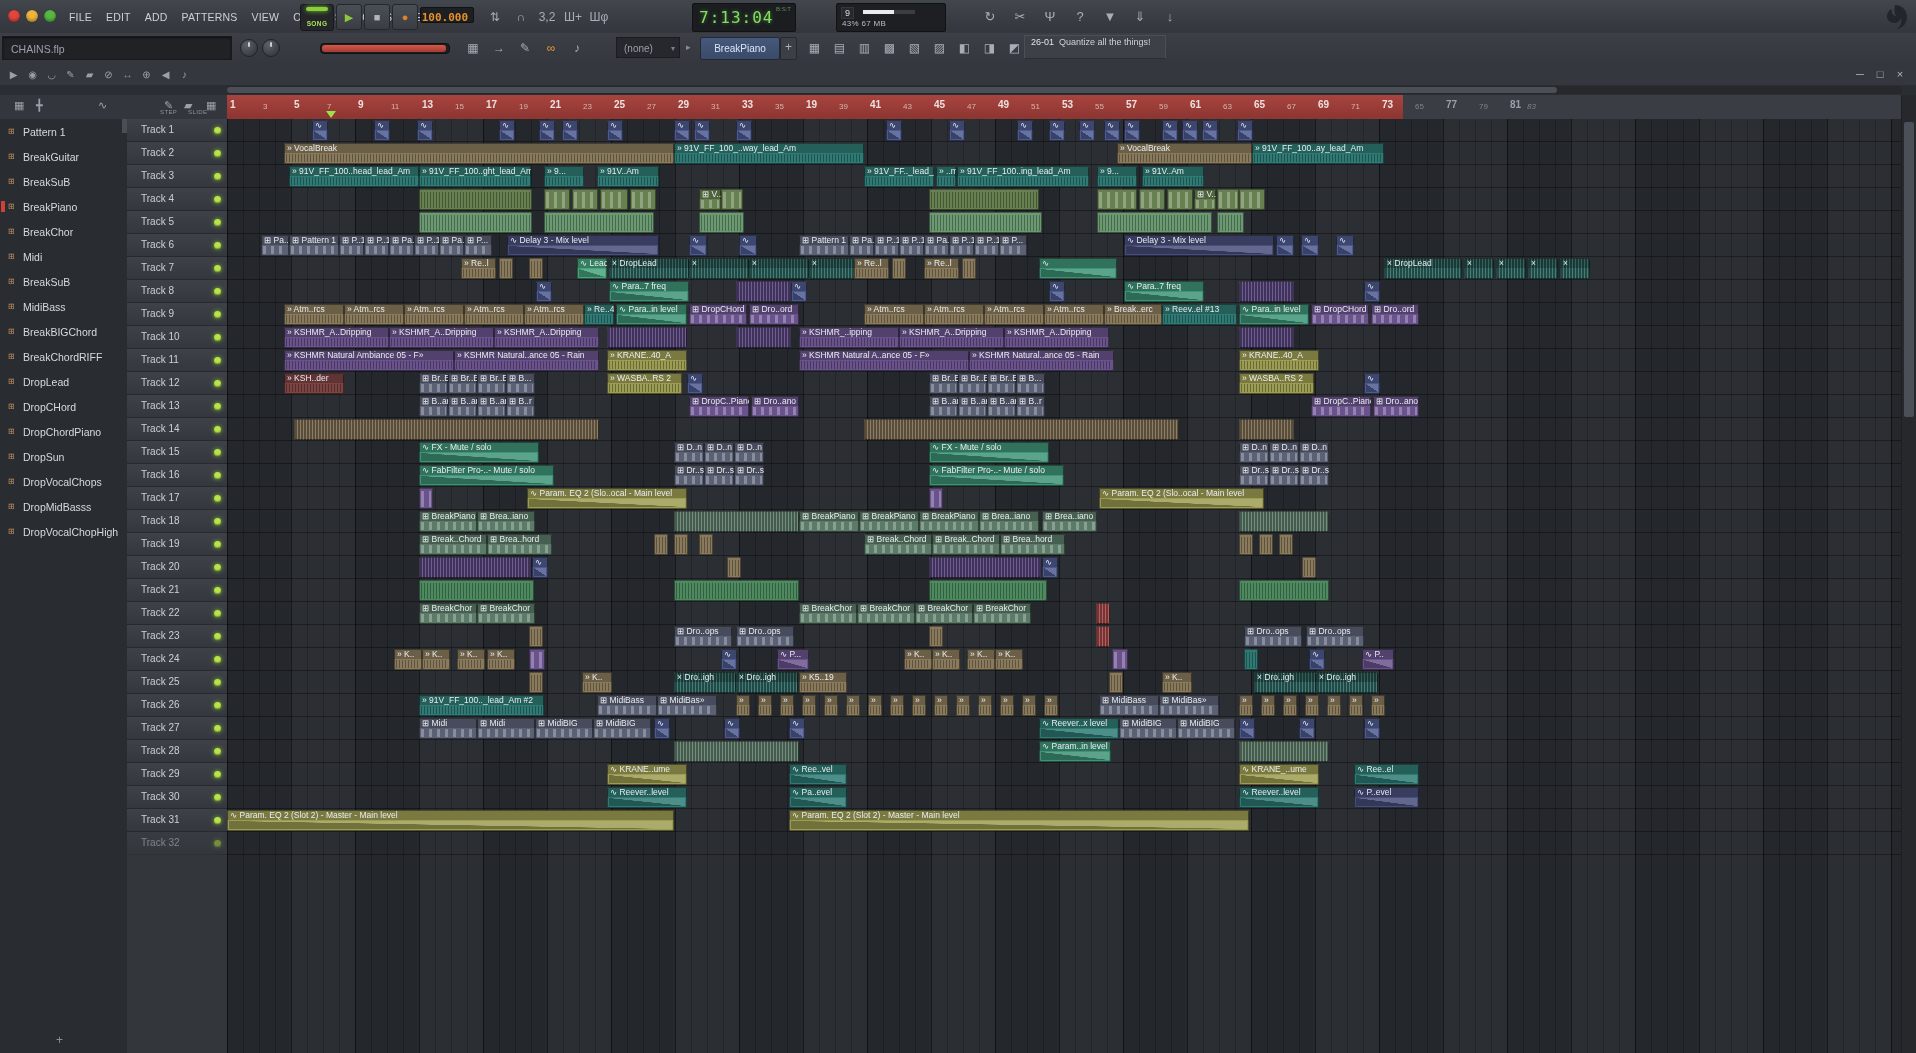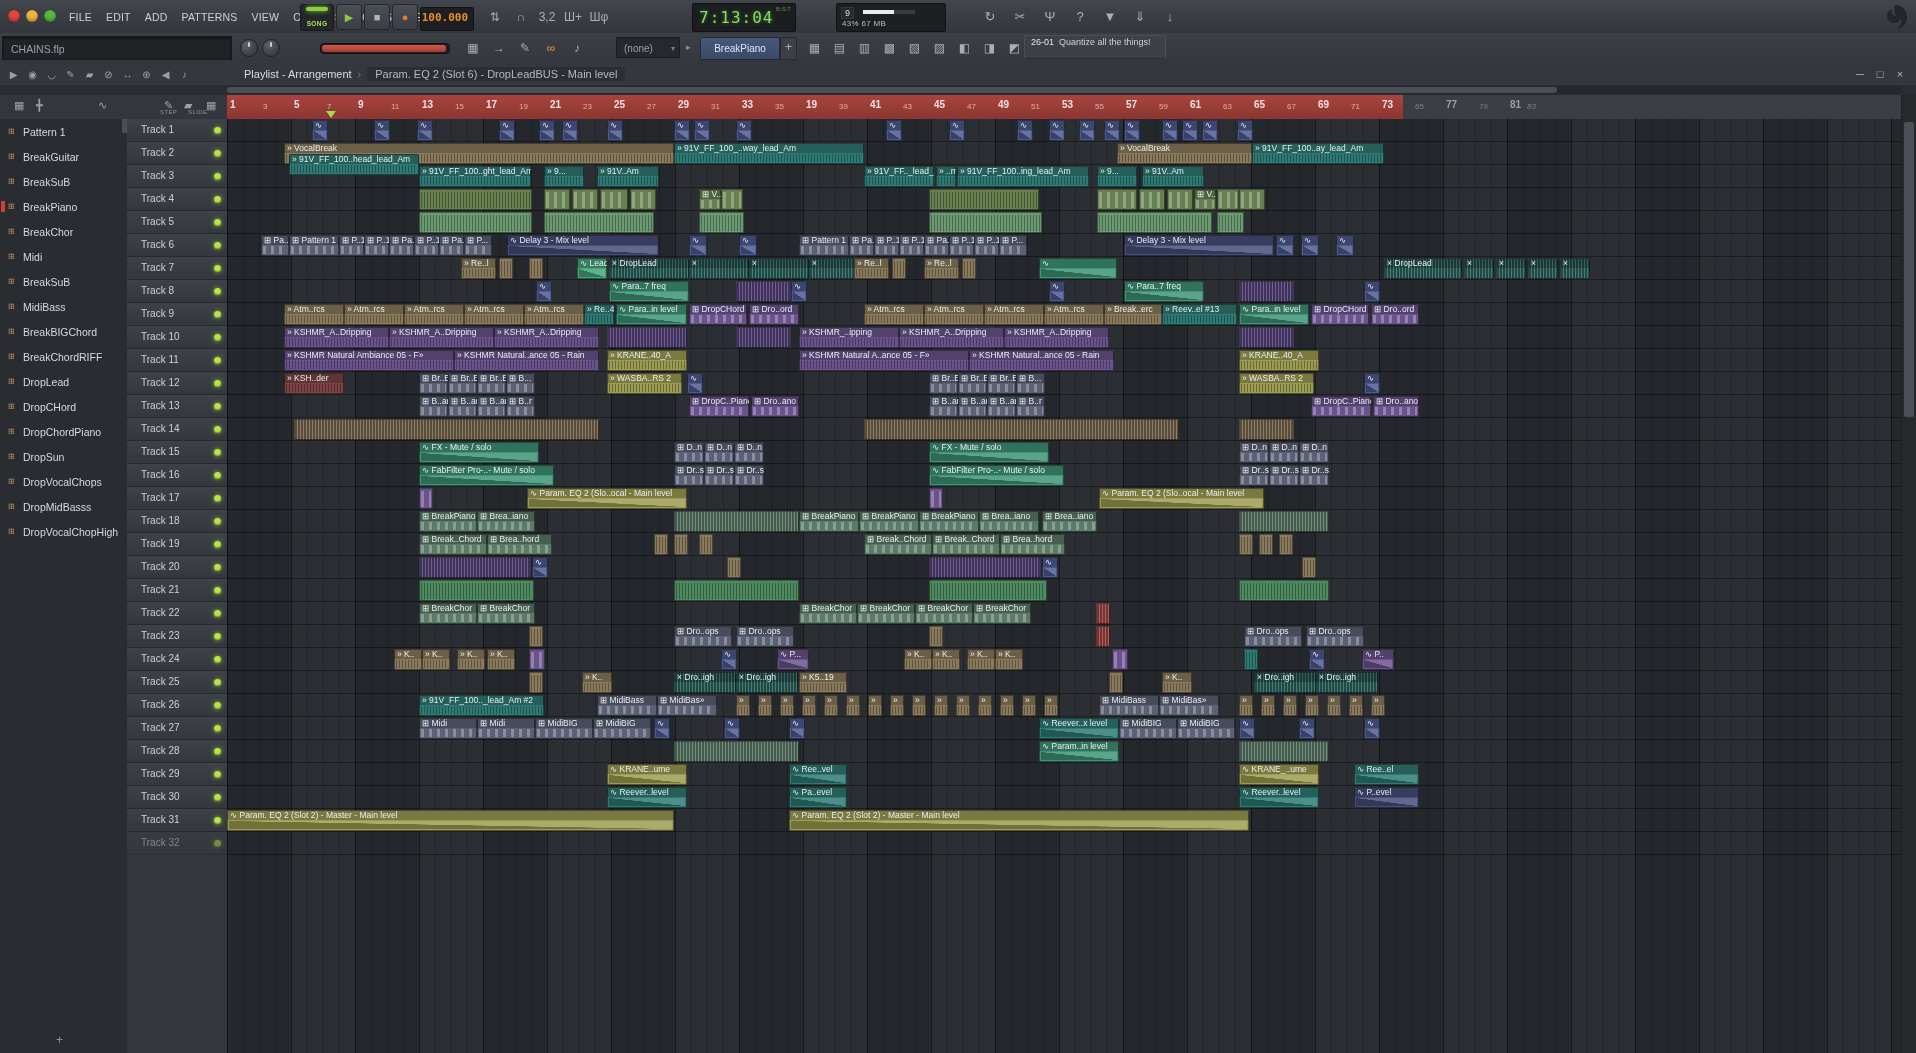--- a/index.html
+++ b/index.html
@@ -6,21 +6,21 @@
   body{width:1916px;height:1053px;background:#2d3036;font-family:"Liberation Sans",sans-serif;position:relative;overflow:hidden;color:#c8cdd2;-webkit-font-smoothing:antialiased;}
   
   #topbar{position:absolute;left:0;top:0;width:100%;height:33px;background:linear-gradient(#42464d,#33363c);border-bottom:1px solid #1f2125;}
   .mac{position:absolute;top:10px;width:12px;height:12px;border-radius:50%;box-shadow:inset 0 -2px 3px rgba(0,0,0,.3), 0 0 1px rgba(0,0,0,.6);}
   #menu{position:absolute;left:62px;top:0;height:33px;display:flex;align-items:center;}
   .menu-item{padding:0 7px;font-size:10.5px;color:#ccd1d6;letter-spacing:.2px;cursor:default;}
   #modeswitch{position:absolute;left:300px;top:4px;width:32px;height:25px;background:#24262a;border:1px solid #17191c;border-radius:3px;text-align:center;}
   #modeled{display:block;margin:2px auto 1px;width:22px;height:4px;background:#8ad03c;border-radius:2px;box-shadow:0 0 5px #7ac832;}
   #modetext{font-size:6.5px;font-weight:bold;color:#a8e45a;letter-spacing:.4px;}
   .tbtn{position:absolute;top:4px;width:26px;height:26px;background:linear-gradient(#4a4e55,#3a3e44);border:1px solid #23262a;border-radius:3px;text-align:center;line-height:25px;font-size:11px;padding:0;}
-  #tempo{position:absolute;left:420px;top:7px;width:54px;height:24px;background:#1d1f22;border:1px solid #101214;border-radius:2px;color:#e8902a;font-family:"DejaVu Sans Mono",monospace;font-size:11px;font-weight:bold;line-height:20px;text-align:right;padding-right:5px;box-sizing:border-box;}
+  #tempo{position:absolute;left:420px;top:7px;width:54px;height:16px;background:#1d1f22;border:1px solid #101214;border-radius:2px;color:#e8902a;font-family:"DejaVu Sans Mono",monospace;font-size:11px;font-weight:bold;line-height:20px;text-align:right;padding-right:5px;box-sizing:border-box;}
   .iconstrip{display:flex;align-items:center;}
   .ticon{width:26px;text-align:center;color:#a8aeb6;font-size:12px;cursor:default;}
   #strip-small{position:absolute;left:482px;top:4px;height:26px;}
   #strip-right{position:absolute;left:975px;top:0;height:33px;}
   #strip-right .ticon{width:30px;font-size:13px;}
   #timepanel{position:absolute;left:692px;top:3px;width:102px;height:27px;background:#1b1d20;border:1px solid #101214;border-radius:2px;}
   #timeval{position:absolute;left:6px;top:4px;font-family:"DejaVu Sans Mono",monospace;font-size:16px;letter-spacing:1px;color:#86de60;text-shadow:0 0 4px rgba(110,220,80,.5);}
   #timefmt{position:absolute;right:4px;top:2px;font-size:6px;color:#5f8f52;}
   #statpanel{position:absolute;left:836px;top:3px;width:108px;height:27px;background:#1d1f22;border:1px solid #101214;border-radius:2px;}
   #patnum{position:absolute;left:4px;top:3px;background:#26282c;border:1px solid #34373c;font-size:9px;color:#d8dde2;padding:0 3px;line-height:10px;}
@@ -202,25 +202,20 @@
       <span class="ticon">◉</span>
       <span class="ticon">◡</span>
       <span class="ticon">✎</span>
       <span class="ticon">▰</span>
       <span class="ticon">⊘</span>
       <span class="ticon">↔</span>
       <span class="ticon">⊕</span>
       <span class="ticon">◀</span>
       <span class="ticon">♪</span>
     </div>
-  <div id="breadcrumb">
-    <span id="bc-title">Playlist - Arrangement</span>
-    <span id="bc-sep">›</span>
-    <span id="bc-sub">Param. EQ 2 (Slot 6) - DropLeadBUS - Main level</span>
-  </div>
   <div id="winbtns" class="iconstrip">
       <span class="ticon">─</span>
       <span class="ticon">□</span>
       <span class="ticon">×</span>
     </div>
 </div>
 
 <div id="main">
   <div id="hscroll">
       <div id="hthumb"></div>
@@ -596,21 +591,21 @@
         <div class="clip-body"></div>
       </div>
       <div class="clip k-w" style="left: 890px; top: 24px; width: 135px; background-color: rgb(138, 122, 92);">
         <div class="clip-lbl">» VocalBreak</div>
         <div class="clip-body"></div>
       </div>
       <div class="clip k-w" style="left: 1025px; top: 24px; width: 132px; background-color: rgb(47, 122, 116);">
         <div class="clip-lbl">» 91V_FF_100..ay_lead_Am</div>
         <div class="clip-body"></div>
       </div>
-      <div class="clip k-w" style="left: 62px; top: 35px; width: 130px; background-color: rgb(47, 122, 116);">
+      <div class="clip k-w" style="left: 62px; top: 47px; width: 130px; background-color: rgb(47, 122, 116);">
         <div class="clip-lbl">» 91V_FF_100..head_lead_Am</div>
         <div class="clip-body"></div>
       </div>
       <div class="clip k-w" style="left: 192px; top: 47px; width: 112px; background-color: rgb(47, 122, 116);">
         <div class="clip-lbl">» 91V_FF_100..ght_lead_Am</div>
         <div class="clip-body"></div>
       </div>
       <div class="clip k-w" style="left: 317px; top: 47px; width: 40px; background-color: rgb(47, 122, 116);">
         <div class="clip-lbl">» 9...</div>
         <div class="clip-body"></div>
@@ -1610,21 +1605,21 @@
         <div class="clip-lbl">∿ </div>
         <div class="clip-body"></div>
       </div>
       <div class="clip k-r" style="left: 1137px; top: 599px; width: 16px; background-color: rgb(77, 90, 143);">
         <div class="clip-lbl">∿ </div>
         <div class="clip-body"></div>
       </div>
       <div class="clip k-s nolbl" style="left: 447px; top: 622px; width: 125px; background-color: rgb(91, 122, 103);">
         <div class="clip-body"></div>
       </div>
-      <div class="clip k-r" style="left: 812px; top: 622px; width: 80px; background-color: rgb(63, 147, 119);">
+      <div class="clip k-r" style="left: 812px; top: 622px; width: 72px; background-color: rgb(63, 147, 119);">
         <div class="clip-lbl">∿ Param..in level</div>
         <div class="clip-body"></div>
       </div>
       <div class="clip k-s nolbl" style="left: 1012px; top: 622px; width: 90px; background-color: rgb(91, 122, 103);">
         <div class="clip-body"></div>
       </div>
       <div class="clip k-r" style="left: 380px; top: 645px; width: 80px; background-color: rgb(156, 156, 82);">
         <div class="clip-lbl">∿ KRANE..ume</div>
         <div class="clip-body"></div>
       </div>

